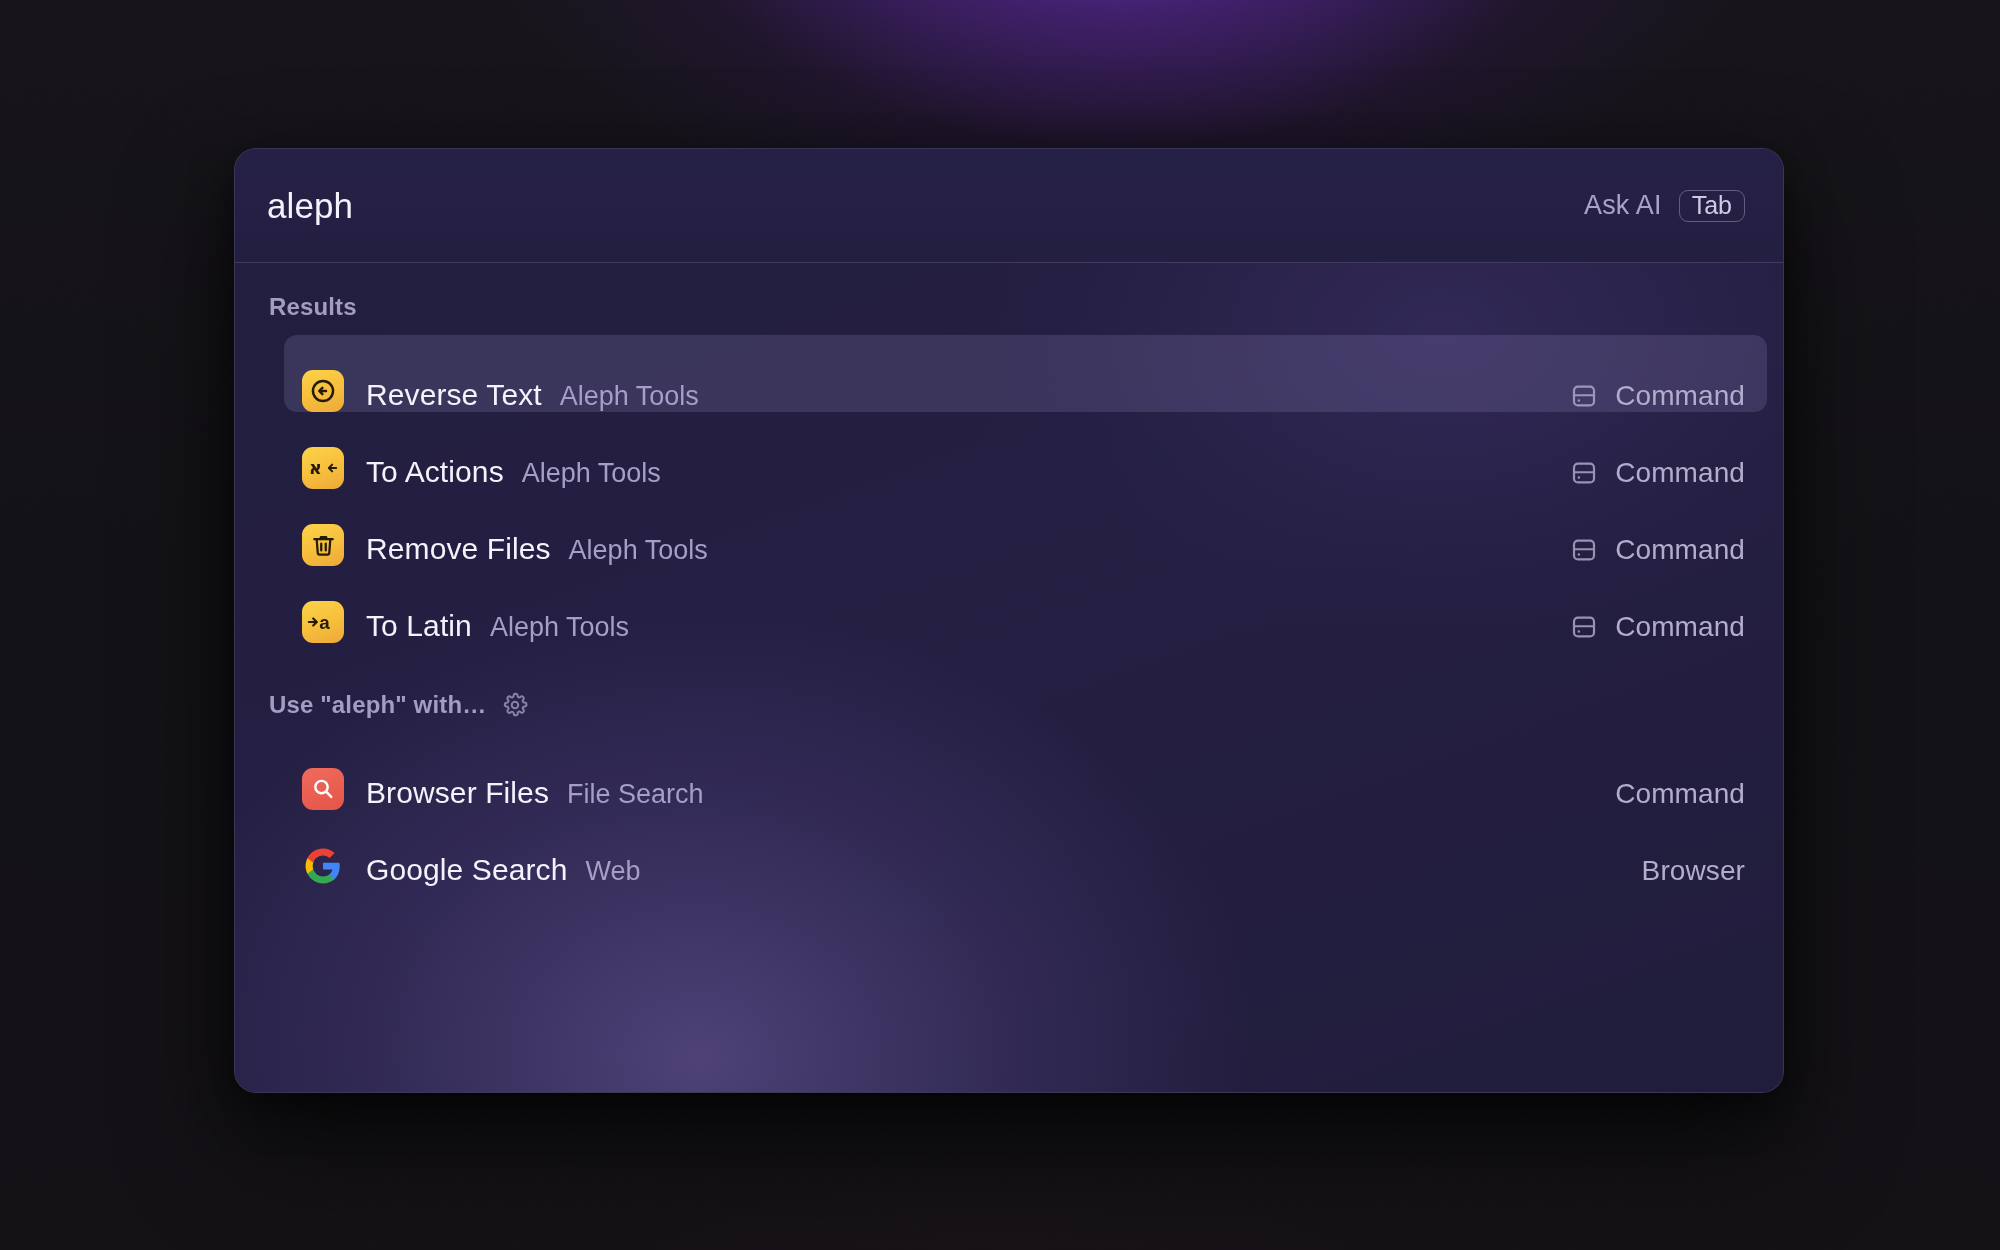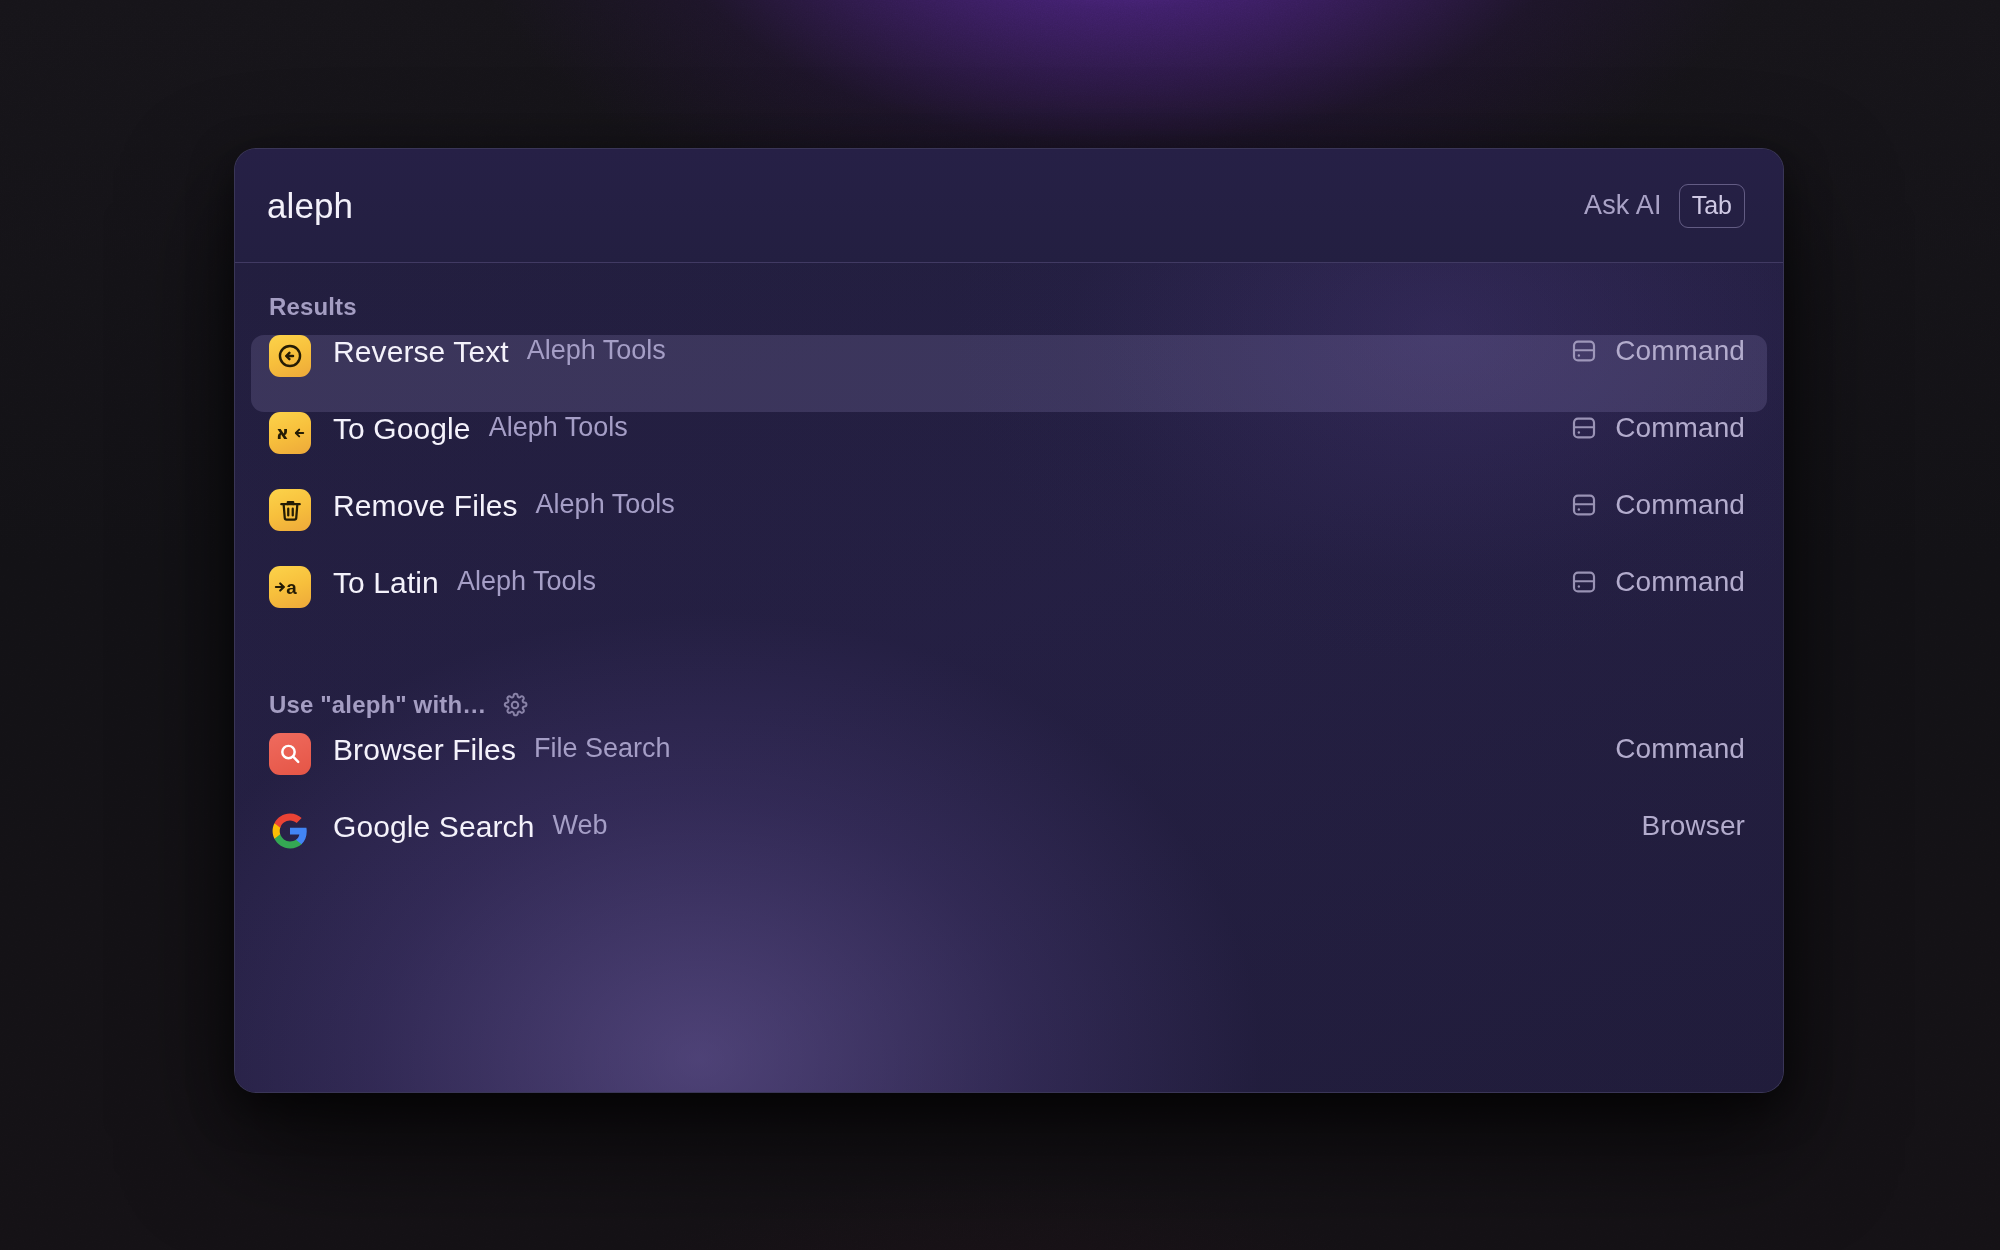--- a/index.html
+++ b/index.html
@@ -79,21 +79,21 @@
   .ask-ai-label {
     color: #a9a2c6;
     font-size: 27px;
     letter-spacing: 0.2px;
   }
   .kbd {
     display: inline-flex;
     align-items: center;
     justify-content: center;
     min-width: 40px;
-    height: 44px;
+    height: 32px;
     padding: 0 12px;
     border-radius: 9px;
     color: #cfc9e4;
     font-size: 25px;
     line-height: 1;
   }
   .kbd-outline {
     border: 1.6px solid rgba(185,176,222,0.42);
     background: transparent;
   }
@@ -122,24 +122,25 @@
     color: #a49dc2;
     font-size: 24px;
     font-weight: 700;
     letter-spacing: 0.15px;
   }
   .gear-icon { display: block; opacity: 0.78; }
 
   .row {
     position: relative;
     display: flex;
-    align-items: flex-start;
+    align-items: flex-end;
     height: 77px;
     padding: 0 22px 0 18px;
     border-radius: 13px;
+    margin-left: 33px;
   }
   .row.selected {
     background: rgba(180,168,228,0.165);
   }
 
   .row-icon {
     flex: 0 0 auto;
     width: 42px;
     height: 42px;
     border-radius: 11px;
@@ -285,21 +286,21 @@
       <div class="row">
         <span class="row-icon icon-amber">
           <svg width="30" height="26" viewBox="0 0 34 26" fill="none">
             <text x="1" y="20" font-family="'DejaVu Sans', sans-serif" font-size="20" font-weight="bold" fill="#241c05">א</text>
             <g stroke="#241c05" stroke-width="2.2" stroke-linecap="round" stroke-linejoin="round">
               <path d="M32 13h-8"></path>
               <path d="M27.4 9.2 23.6 13l3.8 3.8"></path>
             </g>
           </svg>
         </span>
-        <span class="row-title">To Google</span>
+        <span class="row-title">To Actions</span>
         <span class="row-subtitle">Aleph Tools</span>
         <span class="row-spacer"></span>
         <span class="row-accessory">
           <svg class="drive-icon" width="30" height="30" viewBox="0 0 24 24" fill="none" stroke="#b3accd" stroke-width="1.75" stroke-linecap="round" stroke-linejoin="round">
             <rect x="4" y="4.5" width="16" height="15" rx="3.2"></rect>
             <path d="M4 11.4h16"></path>
             <circle cx="7.9" cy="15.6" r="0.95" fill="#b3accd" stroke="none"></circle>
           </svg>
           <span class="row-accessory-text">Command</span>
         </span>

